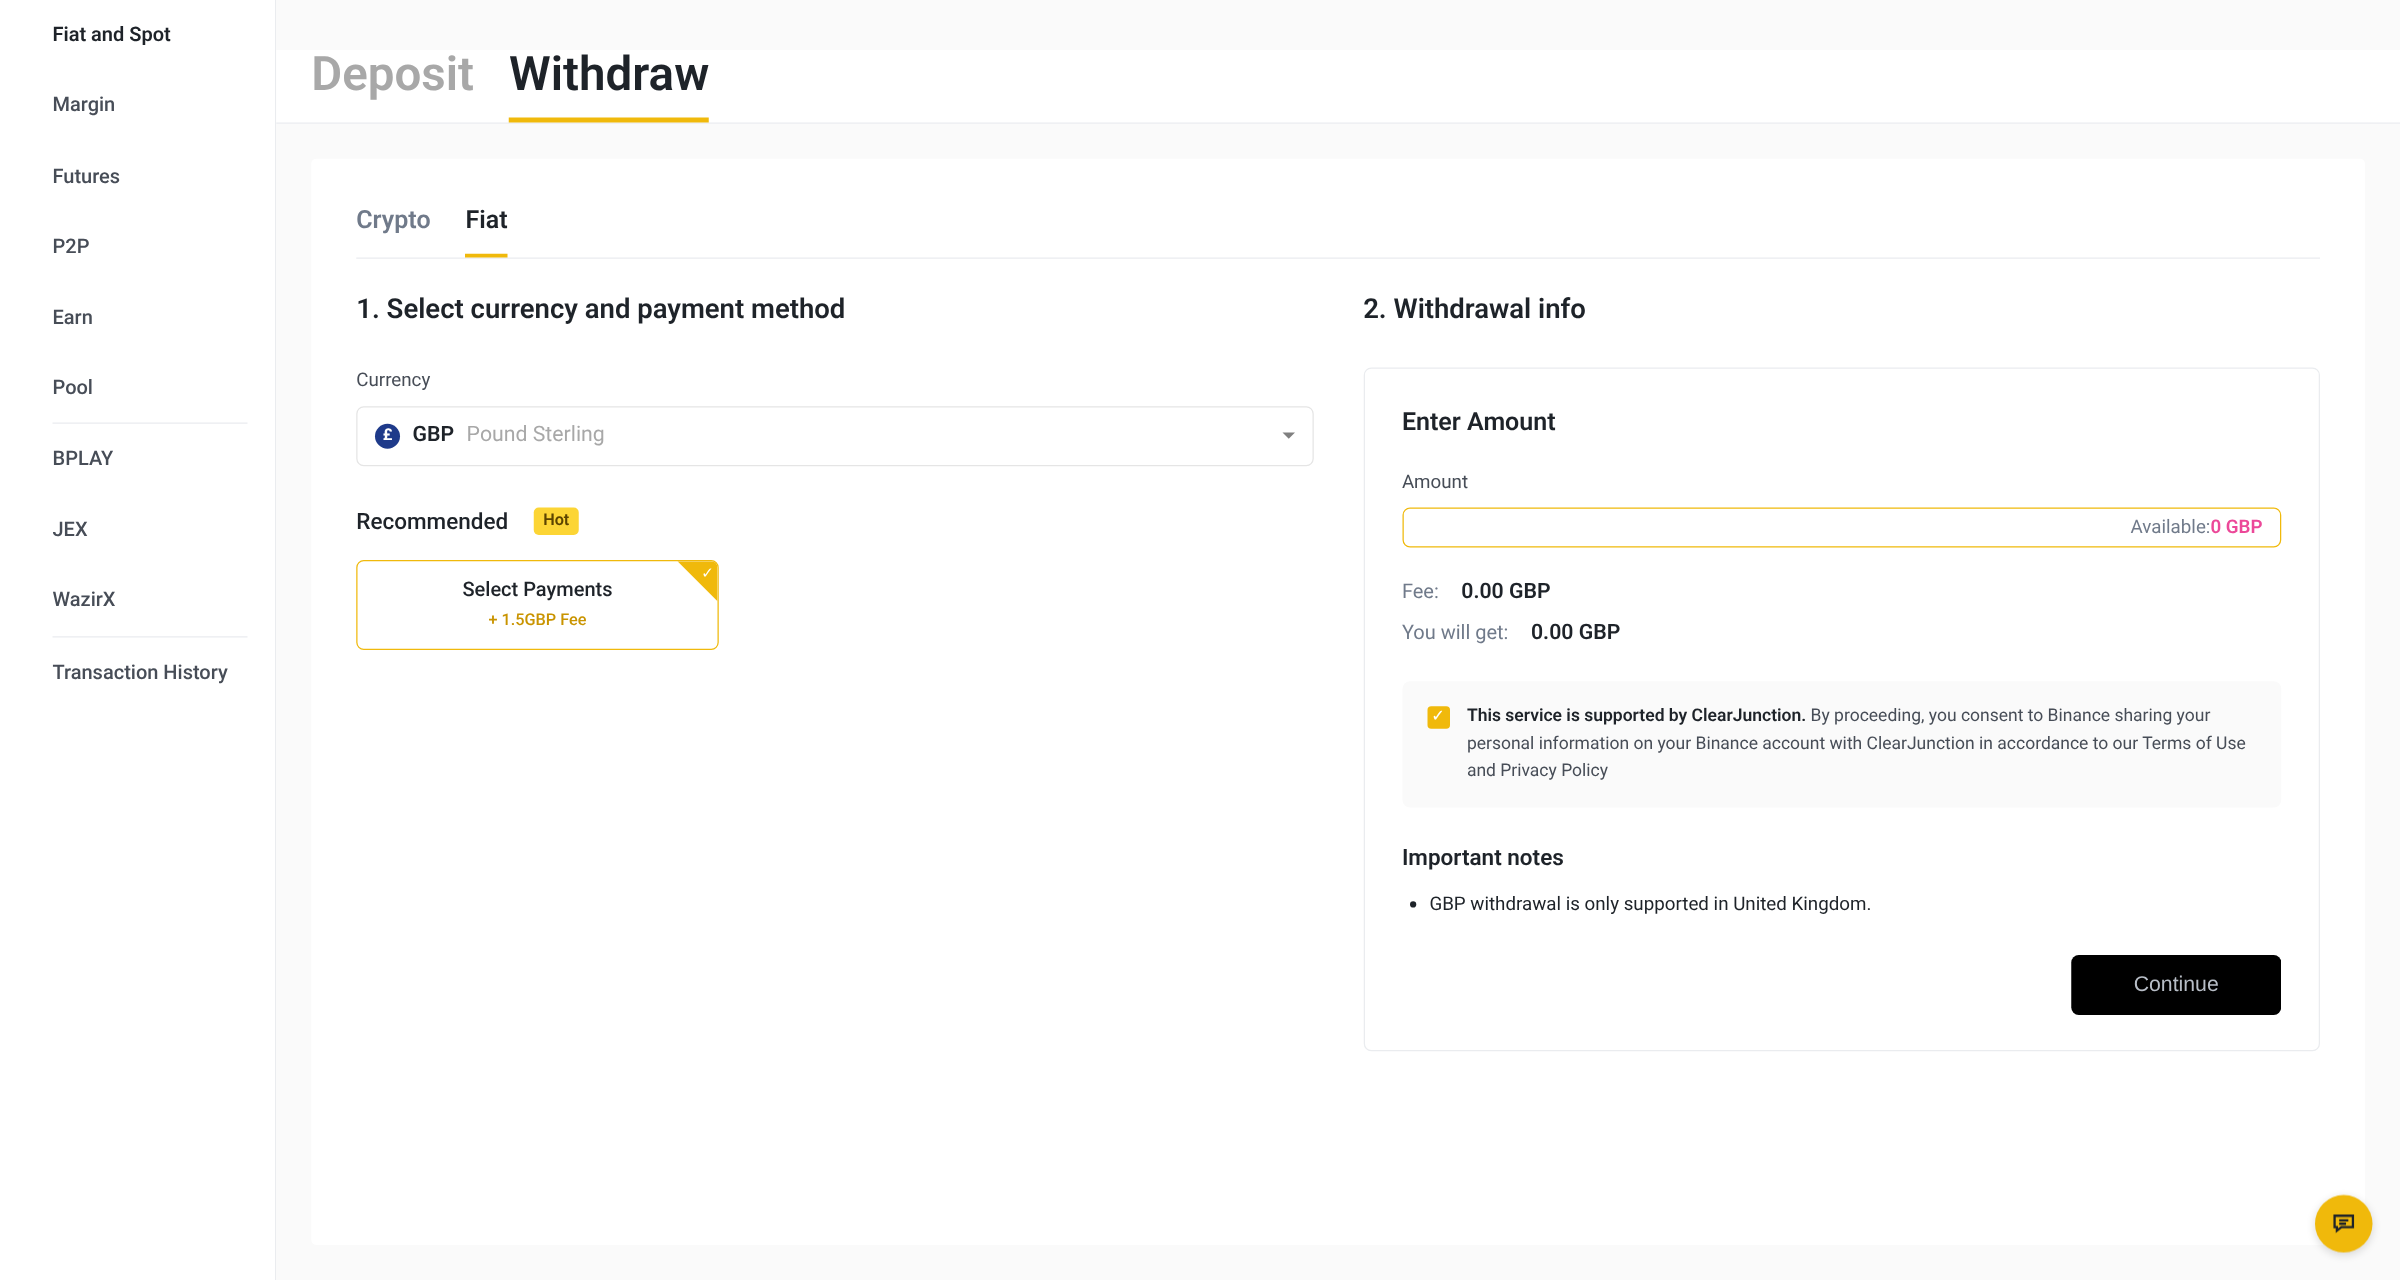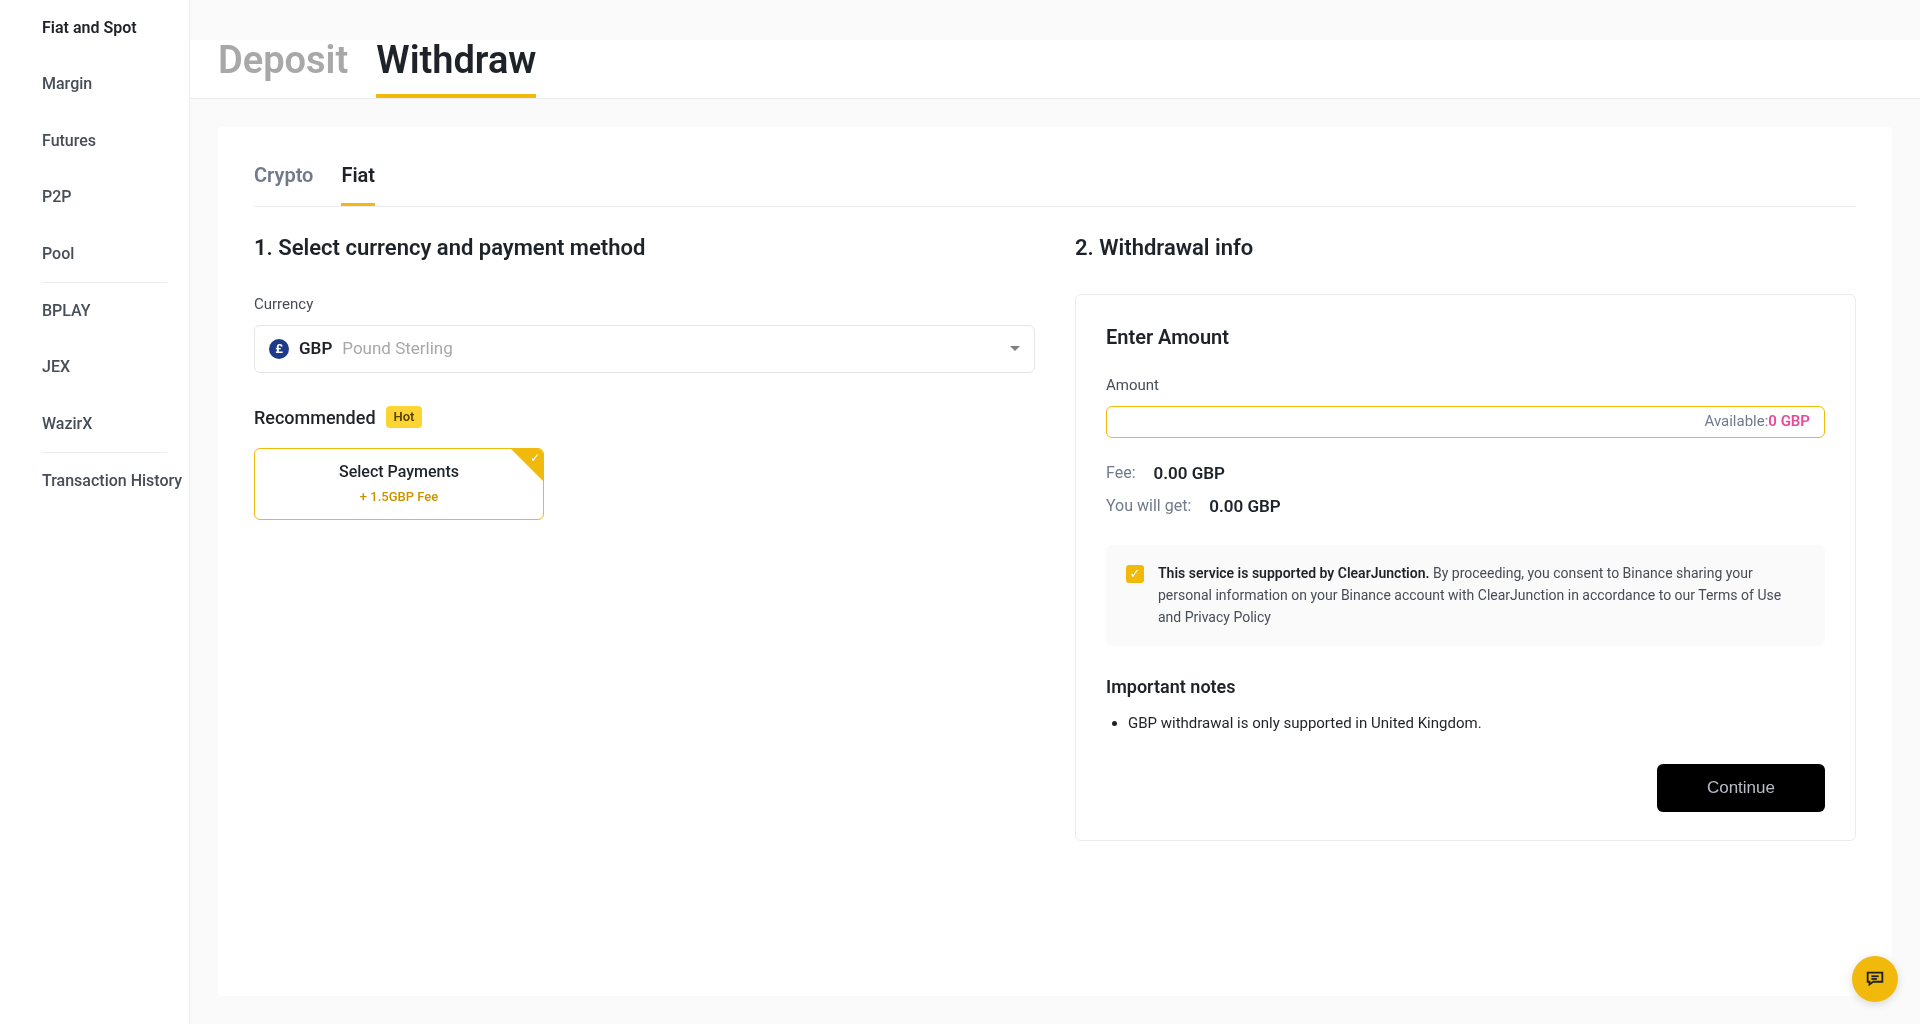--- a/index.html
+++ b/index.html
@@ -8,21 +8,21 @@
     font-family: -apple-system, BlinkMacSystemFont, "Segoe UI", Roboto, Helvetica, Arial, sans-serif;
     color: #1E2329;
     background: #FFFFFF;
     font-size: 14px;
     line-height: 1.4;
   }
   .app { display: flex; width: 100%; height: 100vh; }
 
   
   .sidebar {
-    width: 190px;
+    width: 221px;
     border-right: 1px solid #EAECEF;
     padding-top: 0;
     flex-shrink: 0;
   }
   .sidebar-list { list-style: none; padding: 0 0 0 42px; }
   .sidebar-item {
     padding: 17px 0;
     font-size: 16px;
     color: #474D57;
     font-weight: 500;
@@ -126,21 +126,21 @@
   .currency-name { font-size: 17px; color: #A8A8A8; }
   .caret {
     margin-left: auto;
     width: 0; height: 0;
     border-left: 5px solid transparent;
     border-right: 5px solid transparent;
     border-top: 5px solid #808080;
   }
 
   
-  .recommended-row { display: flex; align-items: center; gap: 10px; margin: 32px 0 18px; }
+  .recommended-row { display: flex; align-items: center; gap: 20px; margin: 32px 0 18px; }
   .recommended-label { font-size: 18px; font-weight: 500; color: #1E2329; }
   .hot-badge {
     background: #FCD535;
     color: #5B4300;
     font-size: 13px;
     font-weight: 600;
     padding: 2px 8px;
     border-radius: 4px;
   }
 
@@ -264,20 +264,21 @@
 <body>
 
 <div class="app">
 
   <nav class="sidebar">
     <ul class="sidebar-list">
       <li class="sidebar-item active">Fiat and Spot</li>
       <li class="sidebar-item">Margin</li>
       <li class="sidebar-item">Futures</li>
       <li class="sidebar-item">P2P</li>
+      <li class="sidebar-item">Earn</li>
       <li class="sidebar-item">Pool</li>
       <hr class="sidebar-divider">
       <li class="sidebar-item">BPLAY</li>
       <li class="sidebar-item">JEX</li>
       <li class="sidebar-item">WazirX</li>
       <hr class="sidebar-divider">
       <li class="sidebar-item">Transaction History</li>
     </ul>
   </nav>
 

